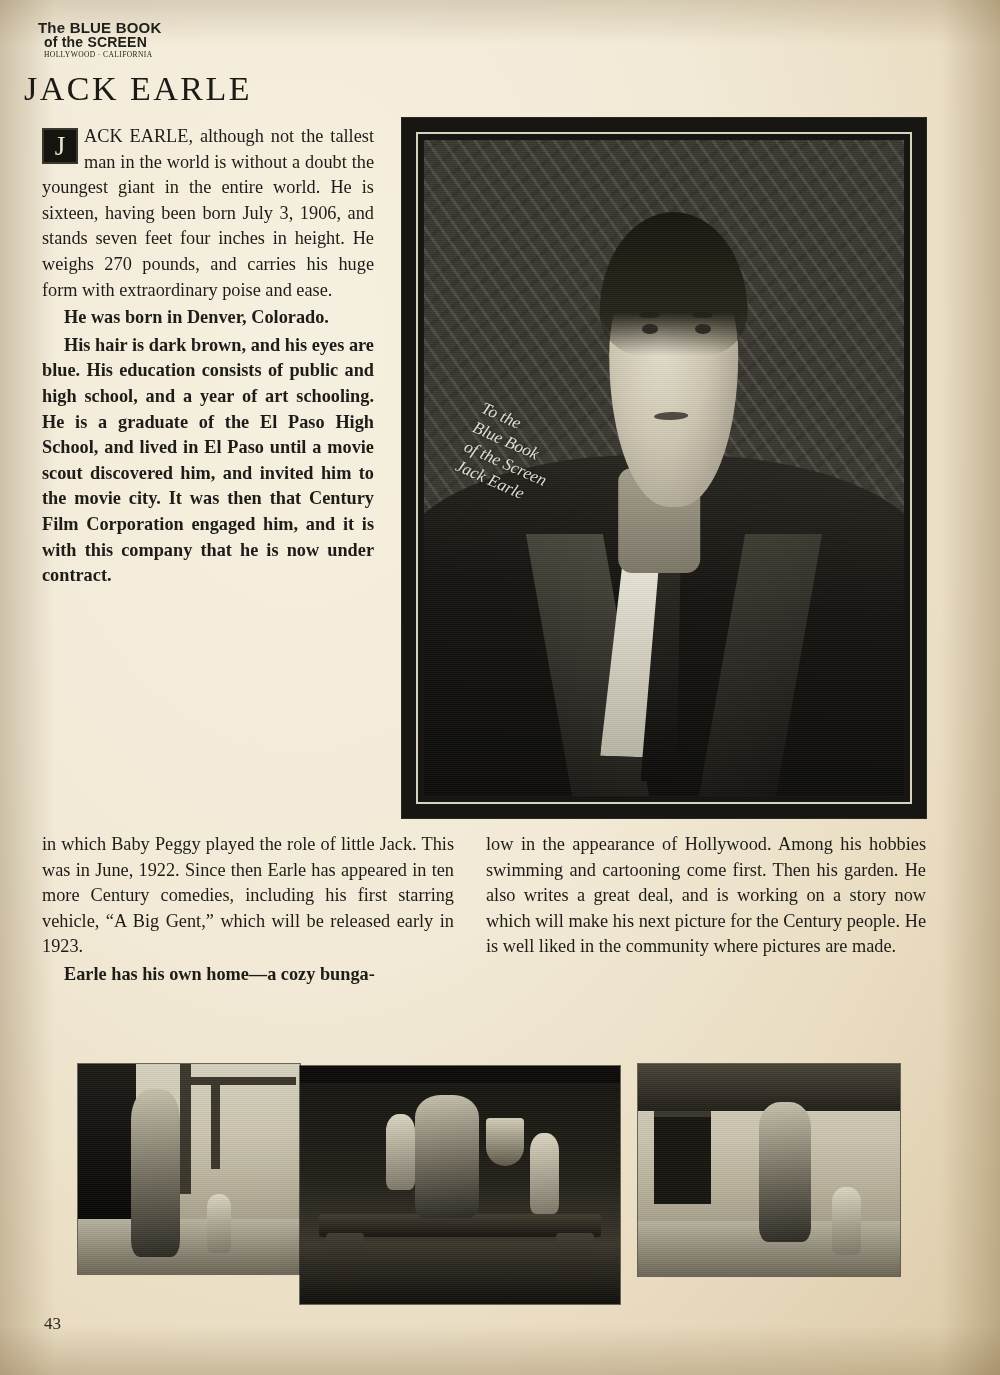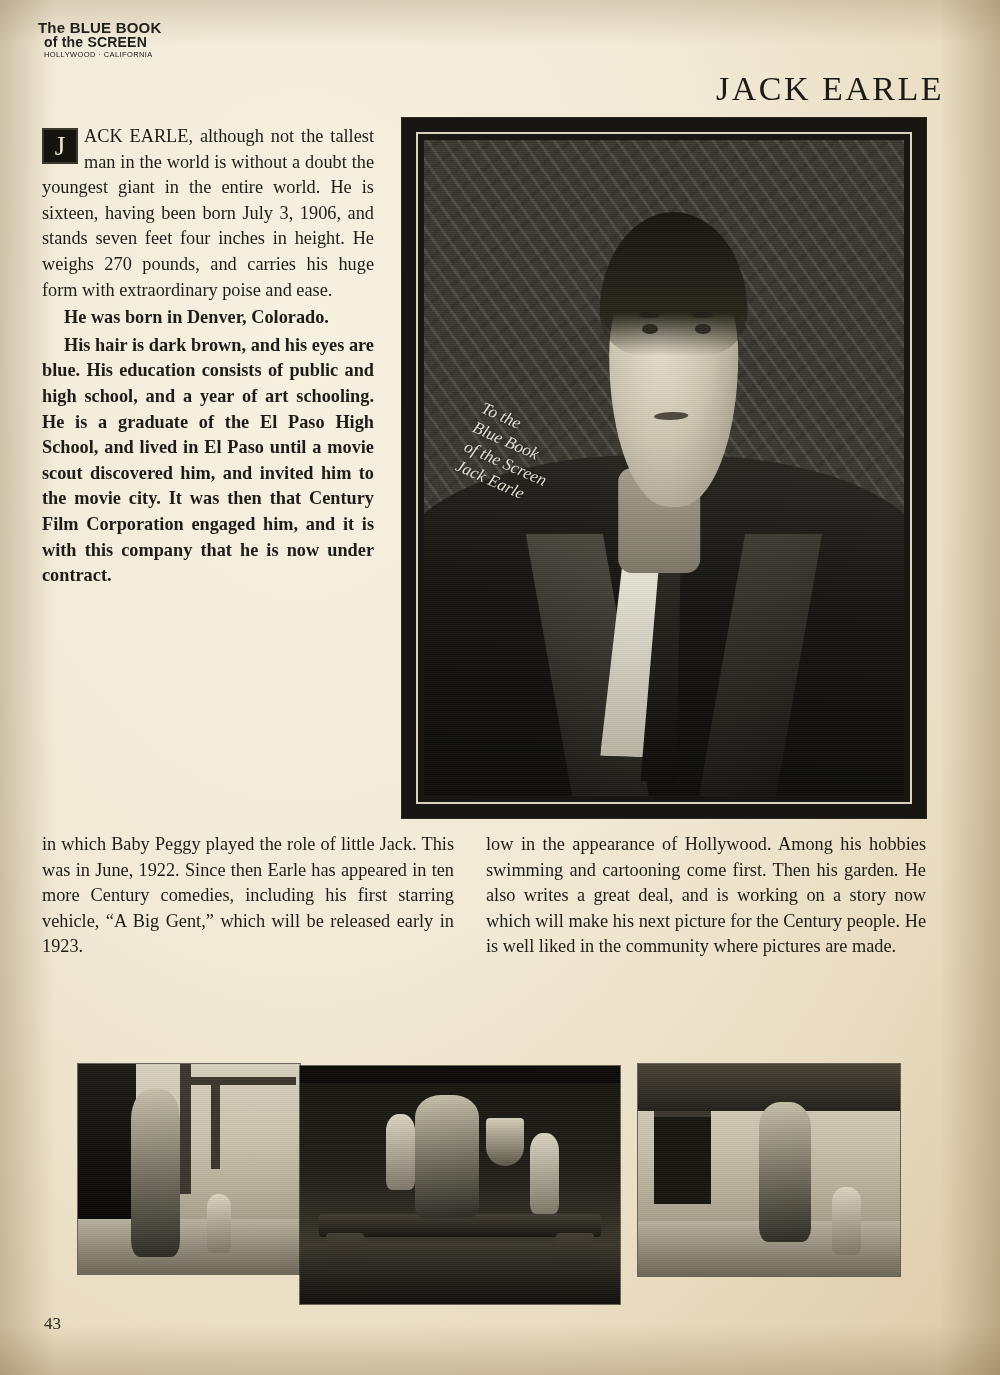--- a/index.html
+++ b/index.html
@@ -58,34 +58,34 @@
     letter-spacing: .2px;
   }
   .mh-l2 {
     font-family: "Liberation Sans", sans-serif;
     font-weight: bold;
     font-size: 14px;
     letter-spacing: .2px;
     padding-left: 6px;
   }
   .mh-l3 {
-    font-family: Liberation Sans, sans-serif;
+    font-family: Liberation Serif, serif;
     font-size: 7.5px;
     letter-spacing: .4px;
     padding-left: 6px;
     padding-top: 1px;
   }
 
   
   #title {
     position: absolute;
     top: 56px;
     left: 0;
     width: 920px;
-    text-align: right;
+    text-align: left;
     font-family: "Liberation Serif", serif;
     font-size: 34px;
     letter-spacing: 2.5px;
     color: #1b1a16;
   }
 
   
   .col-text {
     color: #1d1c18;
     font-size: 18.3px;
@@ -429,20 +429,21 @@
         <div class="autograph">To the
 Blue Book
 of the Screen
 Jack Earle</div>
         <div class="grain"></div>
       </div>
     </div>
 
     <div id="lower-left" class="col-text">
       <p>in which Baby Peggy played the role of little Jack.  This was in June, 1922.  Since then Earle has appeared in ten more Century comedies, including his first starring vehicle, “A Big Gent,” which will be released early in 1923.</p>
+      <p class="indent">Earle has his own home—a cozy bunga-</p>
     </div>
 
     <div id="lower-right" class="col-text">
       <p>low in the appearance of Hollywood.  Among his hobbies swimming and cartooning come first.  Then his garden.  He also writes a great deal, and is working on a story now which will make his next picture for the Century people.  He is well liked in the community where pictures are made.</p>
     </div>
 
     <div id="strip">
 
       <div id="strip-1" class="strip-photo">
         <div class="sc-bg-house"></div>

